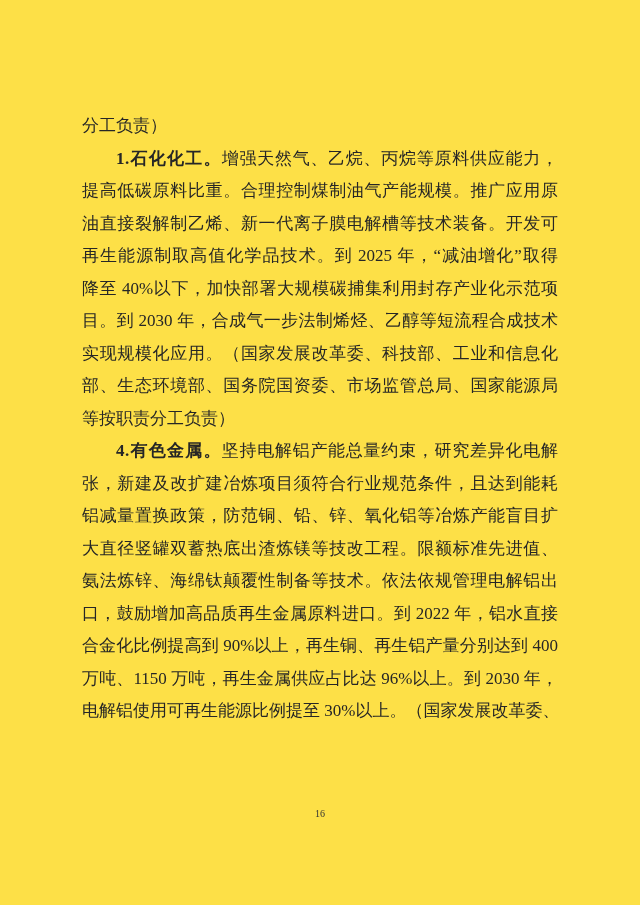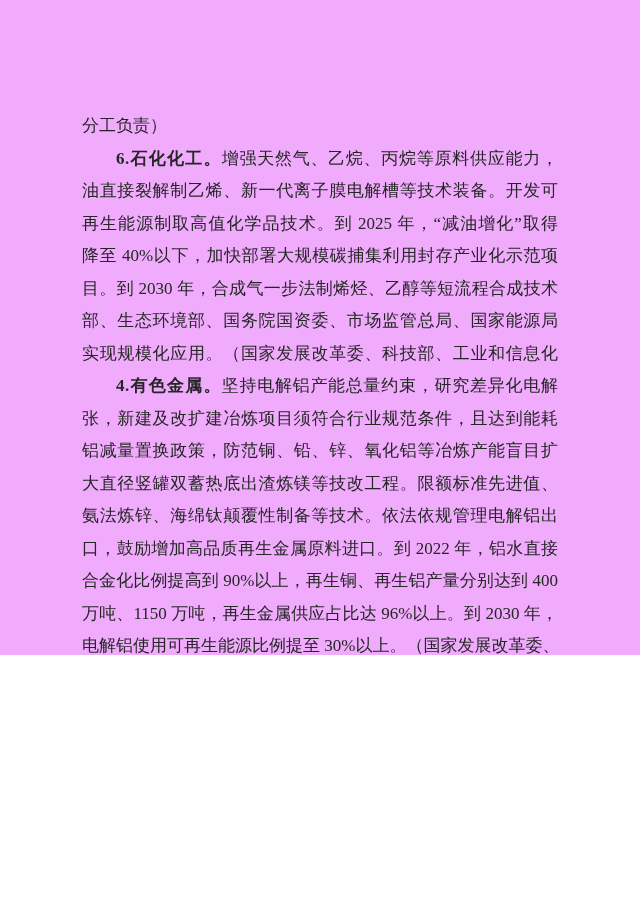--- a/index.html
+++ b/index.html
@@ -3,22 +3,22 @@
 <meta charset="utf-8">
 <style>
   html, body {
     margin: 0;
     padding: 0;
     background: #ffffff;
   }
   .page {
     position: relative;
     width: 640px;
-    height: 655px;
-    background: #f0abfc;
+    height: 905px;
+    background: #fde047;
     overflow: hidden;
     font-family: "Liberation Serif", "DejaVu Serif", serif;
     color: #262626;
   }
   .text-block {
     position: absolute;
     left: 82px;
     top: 110px;
     width: 476px;
     font-size: 17px;
@@ -55,27 +55,29 @@
 </style>
 </head>
 <body>
 
 <div class="page">
   <div class="text-block" id="text-block">
       <div class="paragraph">
         <div class="line para-end">分工负责）</div>
       </div>
       <div class="paragraph">
-        <div class="line indent"><b>6.石化化工。</b>增强天然气、乙烷、丙烷等原料供应能力，</div>
+        <div class="line indent"><b>1.石化化工。</b>增强天然气、乙烷、丙烷等原料供应能力，</div>
+        <div class="line">提高低碳原料比重。合理控制煤制油气产能规模。推广应用原</div>
         <div class="line">油直接裂解制乙烯、新一代离子膜电解槽等技术装备。开发可</div>
         <div class="line">再生能源制取高值化学品技术。到 2025 年，“减油增化”取得</div>
         <div class="line">降至 40%以下，加快部署大规模碳捕集利用封存产业化示范项</div>
         <div class="line">目。到 2030 年，合成气一步法制烯烃、乙醇等短流程合成技术</div>
+        <div class="line">实现规模化应用。（国家发展改革委、科技部、工业和信息化</div>
         <div class="line">部、生态环境部、国务院国资委、市场监管总局、国家能源局</div>
-        <div class="line">实现规模化应用。（国家发展改革委、科技部、工业和信息化</div>
+        <div class="line para-end">等按职责分工负责）</div>
       </div>
       <div class="paragraph">
         <div class="line indent"><b>4.有色金属。</b>坚持电解铝产能总量约束，研究差异化电解</div>
         <div class="line">张，新建及改扩建冶炼项目须符合行业规范条件，且达到能耗</div>
         <div class="line">铝减量置换政策，防范铜、铅、锌、氧化铝等冶炼产能盲目扩</div>
         <div class="line">大直径竖罐双蓄热底出渣炼镁等技改工程。限额标准先进值、</div>
         <div class="line">氨法炼锌、海绵钛颠覆性制备等技术。依法依规管理电解铝出</div>
         <div class="line">口，鼓励增加高品质再生金属原料进口。到 2022 年，铝水直接</div>
         <div class="line">合金化比例提高到 90%以上，再生铜、再生铝产量分别达到 400</div>
         <div class="line">万吨、1150 万吨，再生金属供应占比达 96%以上。到 2030 年，</div>

